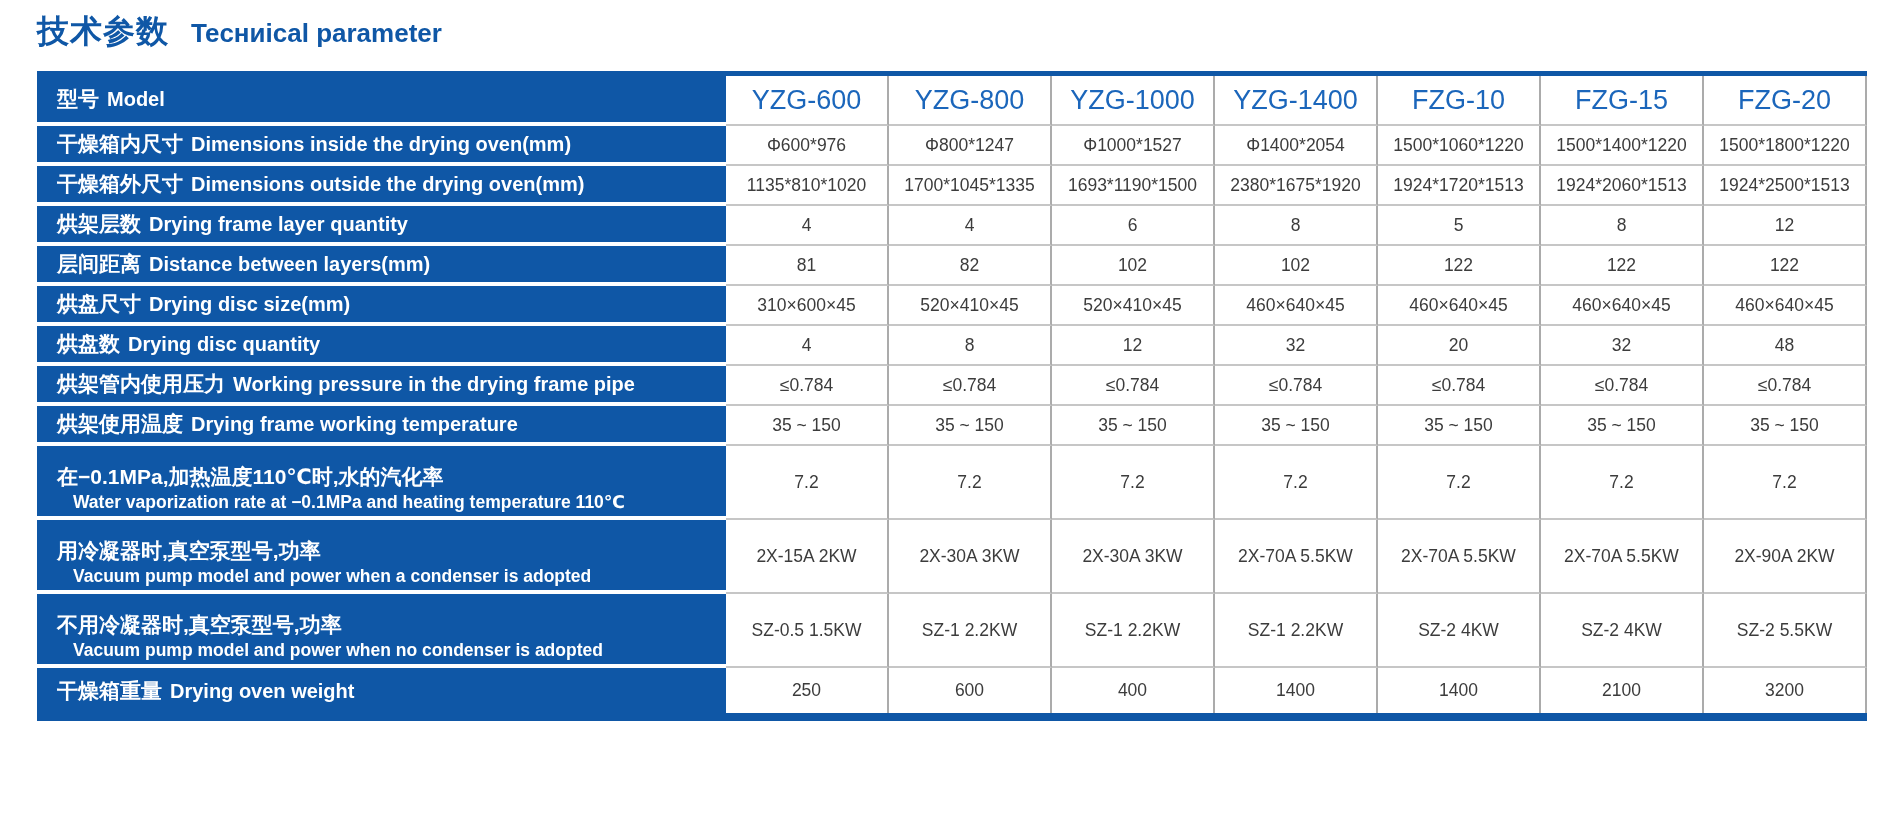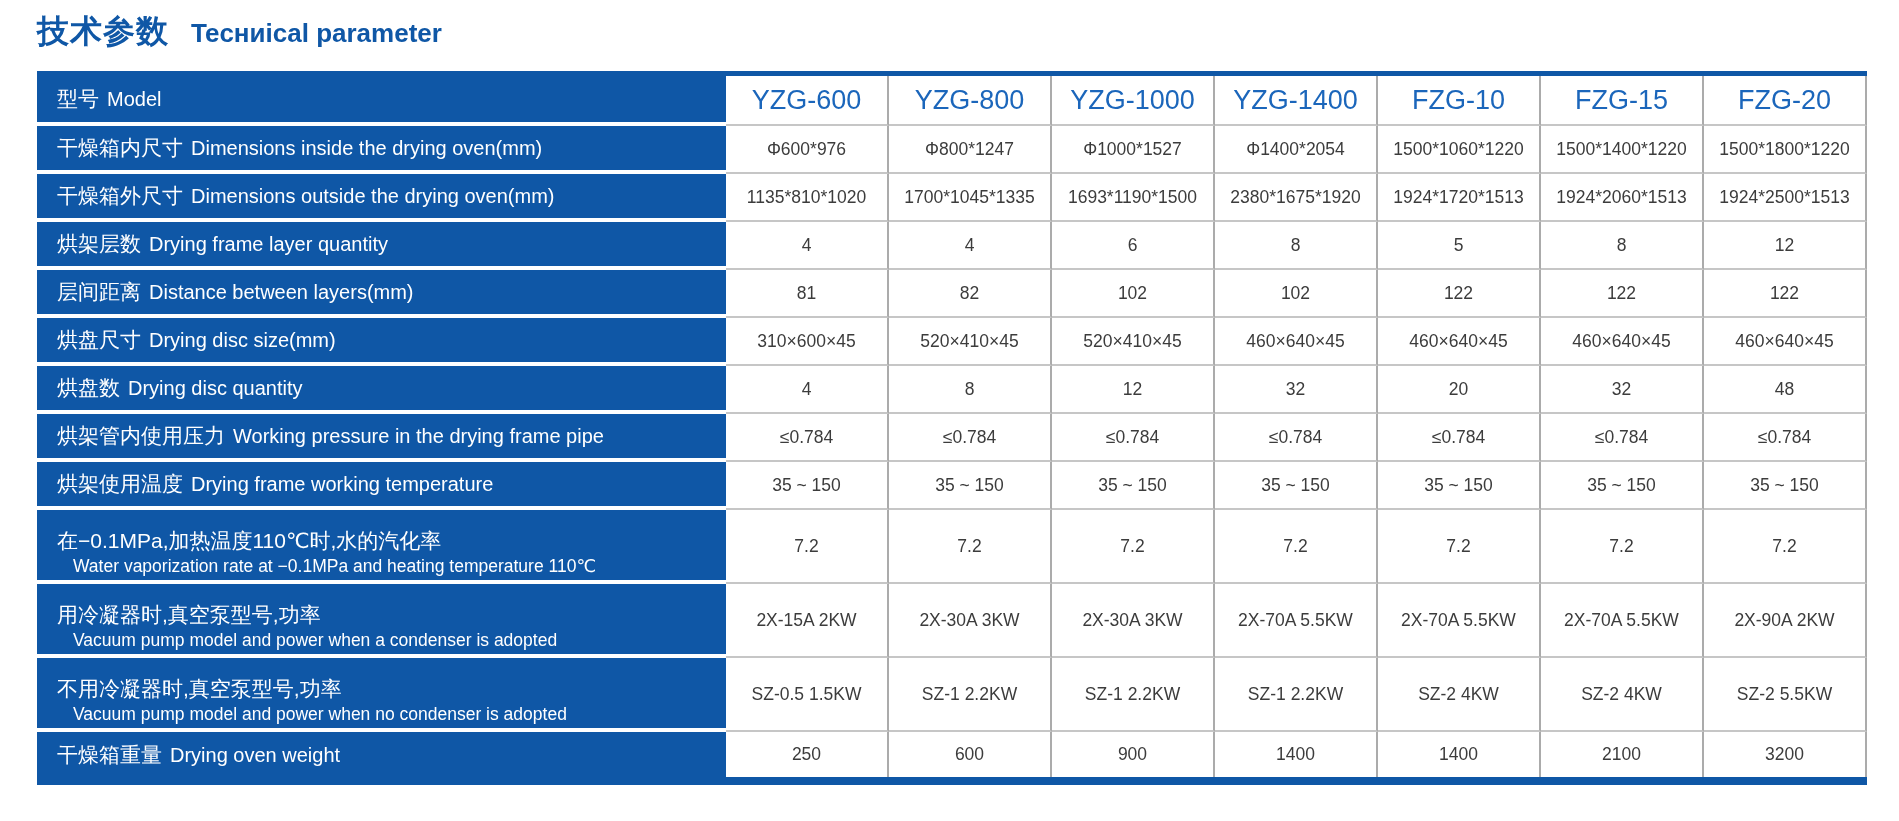--- a/index.html
+++ b/index.html
@@ -19,28 +19,28 @@
   .title{white-space:nowrap;margin:0 0 17px 0;}
   .title .zh{font-size:32px;font-weight:bold;color:var(--blue);letter-spacing:1px;}
   .title .en{font-size:26px;font-weight:bold;color:var(--blue);margin-left:22px;}
   table.spec-table{
     border-collapse:separate;border-spacing:0;table-layout:fixed;
     width:1830px;
     border-top:5px solid var(--blue);
     border-bottom:8px solid var(--blue);
   }
   thead tr{height:50px;}
-  tr.row-single{height:48px;}
+  tr.row-single{height:40px;}
   tr.row-double{height:74px;}
   tbody tr:last-child{height:45px;padding-left:30px;}
   th.label-cell{
     width:689px;
     background:var(--blue);
     color:#ffffff;
-    font-weight:normal;
+    font-weight:bold;
     text-align:left;
     padding:0 8px 0 20px;
     border-bottom:4px solid #ffffff;
     vertical-align:middle;
   }
   th.label-cell .zh{font-size:21px;}
   th.label-cell .en{font-size:20px;margin-left:8px;}
   th.label-cell.two-line{line-height:1.15;padding-top:15px;}
   th.label-cell.two-line .zh{display:block;font-size:21px;}
   th.label-cell.two-line .en{display:block;font-size:17.5px;margin-left:16px;margin-top:2px;}
@@ -210,21 +210,21 @@
           <td class="value-cell">SZ-1 2.2KW</td>
           <td class="value-cell">SZ-1 2.2KW</td>
           <td class="value-cell">SZ-2 4KW</td>
           <td class="value-cell">SZ-2 4KW</td>
           <td class="value-cell">SZ-2 5.5KW</td>
         </tr>
         <tr class="row-single">
           <th class="label-cell"><span class="zh">干燥箱重量</span><span class="en">Drying oven weight</span></th>
           <td class="value-cell">250</td>
           <td class="value-cell">600</td>
-          <td class="value-cell">900</td>
+          <td class="value-cell">400</td>
           <td class="value-cell">1400</td>
           <td class="value-cell">1400</td>
           <td class="value-cell">2100</td>
           <td class="value-cell">3200</td>
         </tr>
       </tbody>
   </table>
 </div>
 
 </body></html>

